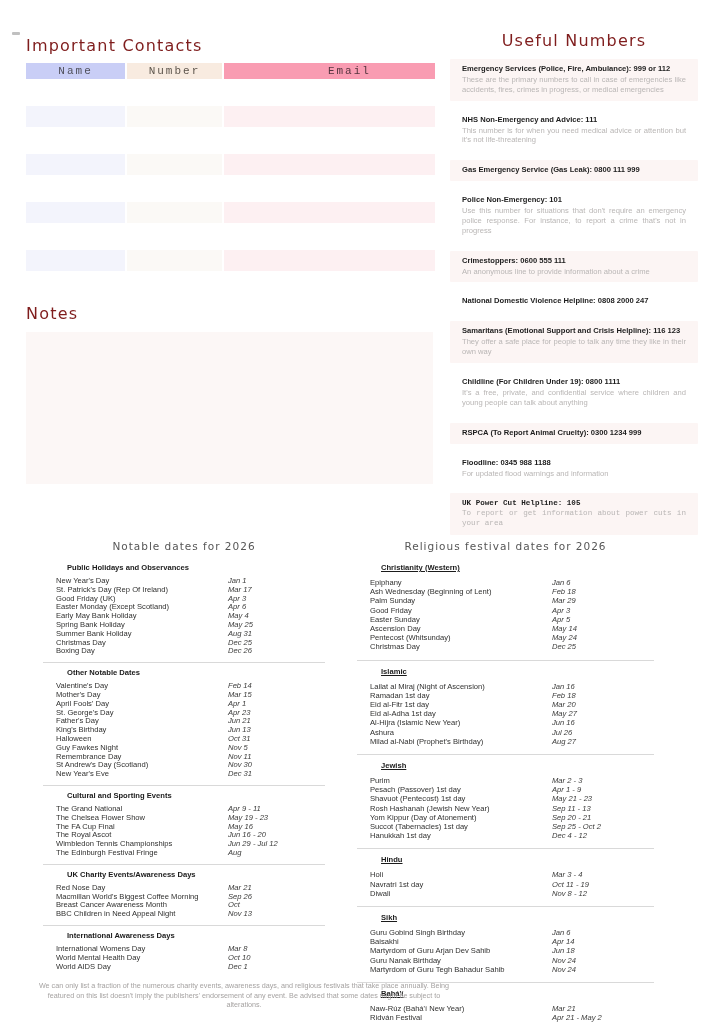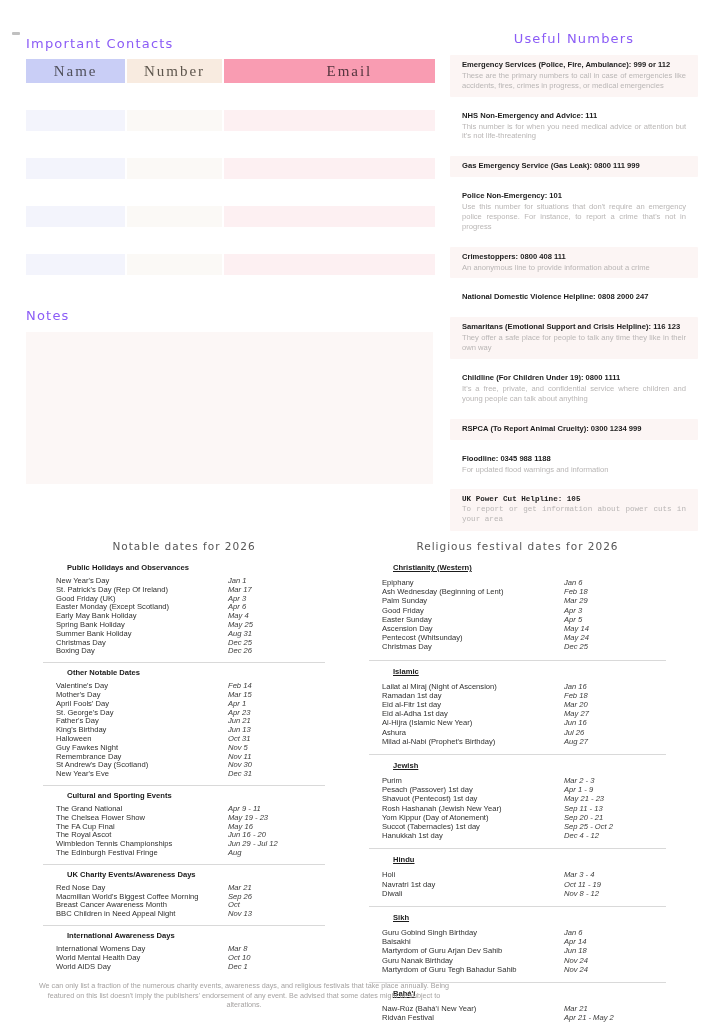--- a/index.html
+++ b/index.html
@@ -7,32 +7,32 @@
     width:724px;height:1024px;background:#ffffff;position:relative;
     font-family:"Liberation Sans",sans-serif;color:#2e2e2e;
     -webkit-font-smoothing:antialiased;overflow:hidden;
   }
   .page{position:relative;width:724px;height:1024px;}
 
   .artifact{position:absolute;left:12px;top:32px;width:8px;height:3px;background:#8d8d8d;opacity:.55;border-radius:1px;}
 
   
   .display-title{
-    font-family:"DejaVu Sans",sans-serif;font-weight:400;color:#8b5cf6;
-    font-size:13px;letter-spacing:1.2px;margin:0;
+    font-family:"DejaVu Sans",sans-serif;font-weight:400;color:#7f1d1d;
+    font-size:16px;letter-spacing:1.2px;margin:0;
   }
   .centered{text-align:center;}
 
   
   .contacts{position:absolute;left:26px;top:36px;width:409px;}
   .ctable{margin-top:8px;}
   .ctable-header{display:flex;gap:2px;}
   .ctable-header .cell{
-    height:24px;display:flex;align-items:center;justify-content:center;
-    font-family:Liberation Serif, serif;font-size:15px;letter-spacing:2px;
+    height:16px;display:flex;align-items:center;justify-content:center;
+    font-family:Liberation Mono, monospace;font-size:11px;letter-spacing:2px;
   }
   .ctable-row{display:flex;gap:2px;height:21px;margin-top:27px;}
   .c0{width:110px;}
   .c1{width:105px;}
   .c2{width:190px;padding-left:40px;}
 
   
   .notes-title{margin-top:33px;}
   .notes-box{margin-top:9px;width:407px;height:152px;}
 
@@ -43,21 +43,21 @@
   .un-label{display:block;font-size:7.6px;font-weight:bold;color:#1d1d1d;line-height:10px;}
   .un-desc{font-size:7.6px;color:#b9b6b5;line-height:9.8px;text-align:justify;margin-top:1px;}
 
   
   .list-title{
     font-family:"DejaVu Sans",sans-serif;font-weight:400;color:#565656;
     font-size:10.5px;letter-spacing:1px;text-align:center;margin:0 0 10px 0;
   }
   .datecol{position:absolute;top:540px;}
   .datecol.left{left:43px;width:282px;}
-  .datecol.right{left:369px;width:297px;}
+  .datecol.right{left:357px;width:297px;}
   .dsection{padding-top:1px;}
   .dsection.ruled{border-top:1px solid #d9d9d9;margin-top:6px;padding-top:5px;}
   .datecol.right .dsection.ruled{margin-top:8px;padding-top:6px;}
   .dsec-header{font-size:7.6px;font-weight:bold;color:#1b1b1b;margin:0 0 5px 0;line-height:9px;padding-left:24px;}
   .datecol.right .dsec-header{margin-bottom:6px;text-decoration:underline;}
   .drow{position:relative;padding-left:13px;font-size:7.6px;line-height:8.8px;color:#30302f;}
   .datecol.right .drow{line-height:9.2px;}
   .ddate{position:absolute;font-style:italic;color:#3b3b3a;}
   .datecol.left .ddate{left:185px;}
   .datecol.right .ddate{left:195px;}
@@ -119,21 +119,21 @@
           <div class="un-desc">This number is for when you need medical advice or attention but it's not life-threatening</div>
         </div>
         <div class="un-entry boxed" style="background: rgb(252, 245, 244);">
           <b class="un-label">Gas Emergency Service (Gas Leak): 0800 111 999</b>
         </div>
         <div class="un-entry">
           <b class="un-label">Police Non-Emergency: 101</b>
           <div class="un-desc">Use this number for situations that don't require an emergency police response. For instance, to report a crime that's not in progress</div>
         </div>
         <div class="un-entry boxed" style="background: rgb(252, 245, 244);">
-          <b class="un-label">Crimestoppers: 0800 408 111</b>
+          <b class="un-label">Crimestoppers: 0600 555 111</b>
           <div class="un-desc">An anonymous line to provide information about a crime</div>
         </div>
         <div class="un-entry">
           <b class="un-label">National Domestic Violence Helpline: 0808 2000 247</b>
         </div>
         <div class="un-entry boxed" style="background: rgb(252, 245, 244);">
           <b class="un-label">Samaritans (Emotional Support and Crisis Helpline): 116 123</b>
           <div class="un-desc">They offer a safe place for people to talk any time they like in their own way</div>
         </div>
         <div class="un-entry">

